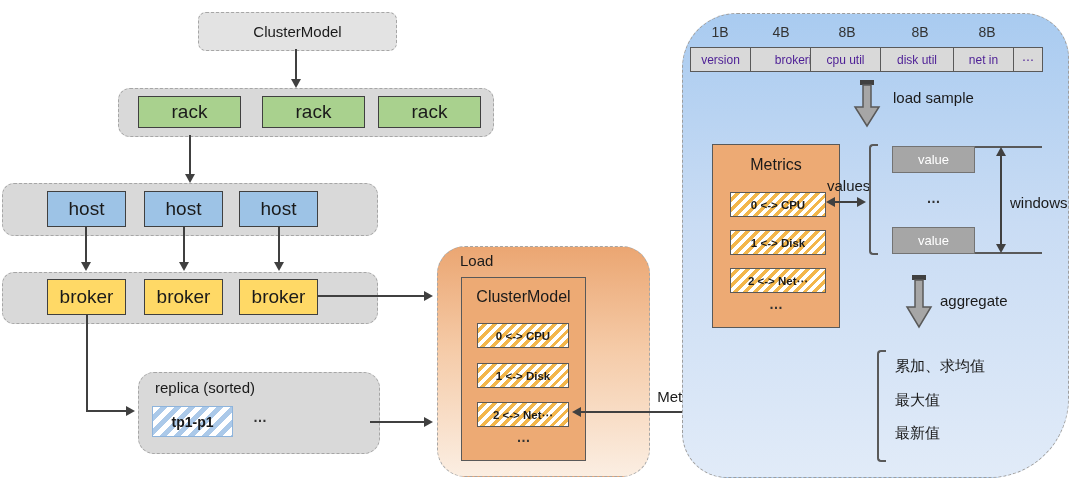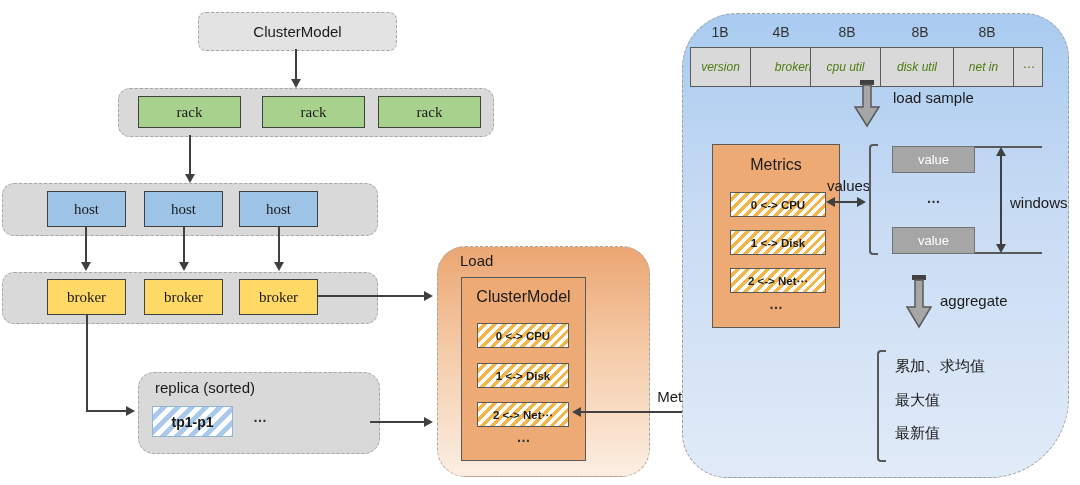--- a/index.html
+++ b/index.html
@@ -2,21 +2,21 @@
 <html><head>
 <meta charset="utf-8">
 <style>
   html,body{margin:0;padding:0;background:#fff;}
   .stage{
     position:relative;width:1080px;height:485px;background:#ffffff;
     font-family:"Liberation Sans",sans-serif;color:#1a1a1a;overflow:hidden;
   }
   .abs{position:absolute;}
   .dashed-gray{background:#d9d9d9;border:1.5px dashed #a6a6a6;border-radius:12px;}
-  .node{display:flex;align-items:center;justify-content:center;border:1.5px solid #404040;font-size:15px;box-sizing:border-box;font-family:Liberation Serif, serif;}
+  .node{display:flex;align-items:center;justify-content:center;border:1.5px solid #404040;font-size:19px;box-sizing:border-box;}
   .rack{background:#a9d18e;}
   .host{background:#9dc3e6;text-align:center;}
   .broker{background:#ffd966;}
   .stripe-y{
     background:repeating-linear-gradient(135deg,#ffffff 0,#ffffff 3.5px,#f3b64b 3.5px,#f3b64b 7px);
     border:1.3px solid #595959;font-weight:bold;font-size:11.5px;display:flex;align-items:center;justify-content:center;box-sizing:border-box;
   }
   .stripe-b{
     background:repeating-linear-gradient(135deg,#ffffff 0,#ffffff 5px,#abc9e9 5px,#abc9e9 10px);
     border:1.3px solid #8eb4dc;font-weight:bold;font-size:14px;display:flex;align-items:center;justify-content:center;box-sizing:border-box;
@@ -30,21 +30,21 @@
   .bracket{position:absolute;width:9px;box-sizing:border-box;
     border-left:2.5px solid #595959;border-top:2.5px solid #595959;border-bottom:2.5px solid #595959;
     border-radius:4px 0 0 4px;}
   .tick{position:absolute;height:2px;background:#595959;}
   .bold{font-weight:normal;}
   .ctr{display:flex;align-items:center;justify-content:center;}
   .ellip{font-weight:bold;color:#333;text-align:center;}
   .lbl{font-size:15px;}
   .value-box{background:#a6a6a6;border:1.5px solid #737373;color:#ffffff;font-size:13px;display:flex;align-items:center;justify-content:center;box-sizing:border-box;}
   .cellrow{display:flex;}
-  .cell{height:40px;background:#d9d9d9;border:1px solid #595959;box-sizing:border-box;display:flex;align-items:center;justify-content:center;font-size:12px;margin-left:-1px;color:#4d7c0f;font-style:italic;}
+  .cell{height:25px;background:#d9d9d9;border:1px solid #595959;box-sizing:border-box;display:flex;align-items:center;justify-content:center;font-size:12px;margin-left:-1px;color:#4c1d95;}
   .cell:first-child{margin-left:0;}
 </style>
 </head>
 <body>
 
 <div class="stage">
 
   <div class="abs dashed-gray bold ctr" style="left:198px;top:12px;width:197px;height:37px;border-radius:8px;background:#e3e3e3;font-size:15px;">ClusterModel</div>
 
   <div class="vline" style="left:295px;top:49px;height:31px;"></div>

